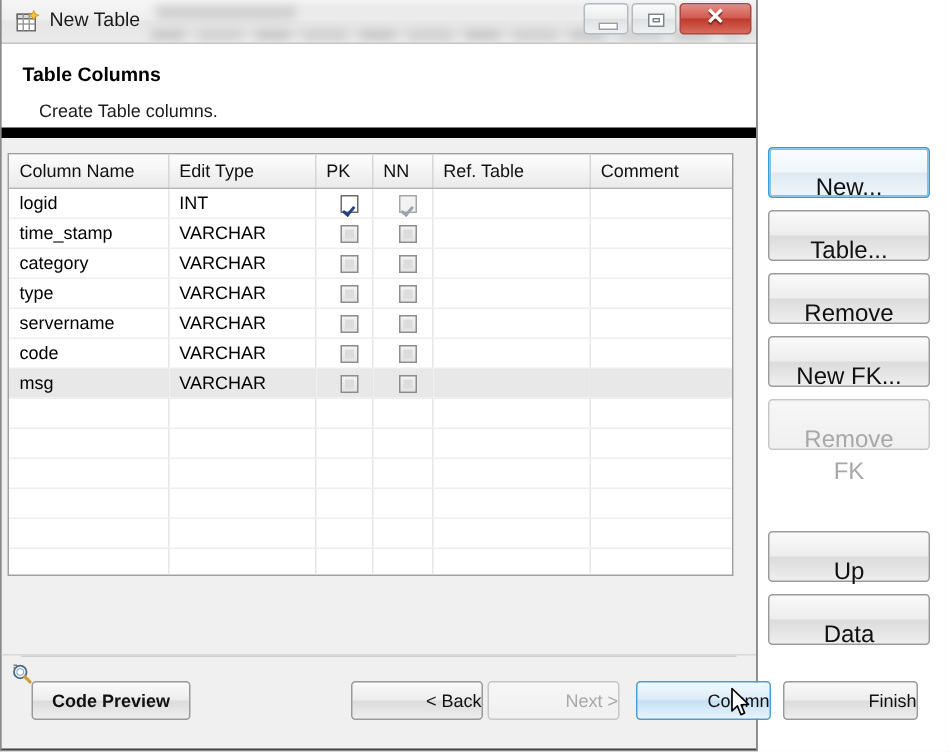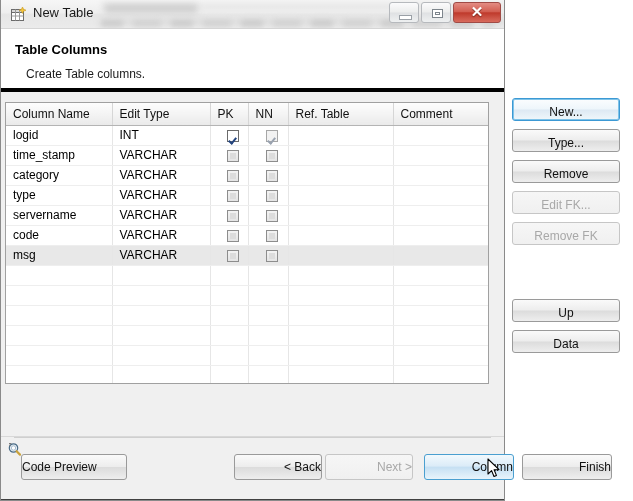--- a/index.html
+++ b/index.html
@@ -145,21 +145,21 @@
     text-align: center;
     line-height: 19px;
     text-shadow: 0 1px 1px rgba(90,20,12,.8);
   }
 
   
   .header {
     position: relative;
     height: 63px;
     background: #ffffff;
-    border-bottom: 4px solid #000000;
+    border-bottom: 7px solid #000000;
     box-sizing: border-box;
   }
   .header-title {
     position: absolute;
     left: 14px; top: 13px;
     font-size: 13px;
     font-weight: bold;
     color: #000000;
   }
   .header-sub {
@@ -275,25 +275,25 @@
   .btn {
     display: block;
     width: 100%;
     height: 23px;
     box-sizing: border-box;
     margin-bottom: 8px;
     border: 1px solid #9a9a9a;
     border-radius: 3px;
     background: linear-gradient(to bottom, #fafafa 0%, #ededed 48%, #dcdcdc 52%, #eeeeee 100%);
     font-family: "Liberation Sans", sans-serif;
-    font-size: 12px;
+    font-size: 16px;
     color: #111111;
     text-align: center;
     line-height: 21px;
-    padding: 3px;
+    padding: 16px;
   }
   .btn.focused {
     border-color: #3c99d4;
     box-shadow: 0 0 0 1px #7fc3e8 inset;
     background: linear-gradient(to bottom, #fbfdfe 0%, #eef6fb 48%, #dde9f3 52%, #f0f7fb 100%);
   }
   .btn.disabled {
     color: #a8a8a8;
     border-color: #c6c6c6;
     background: linear-gradient(to bottom, #f6f6f6 0%, #f0f0f0 100%);
@@ -323,22 +323,23 @@
     background: linear-gradient(to bottom, #fafafa 0%, #ededed 48%, #dcdcdc 52%, #eeeeee 100%);
     font-family: "Liberation Sans", sans-serif;
     font-size: 12px;
     color: #111111;
     text-align: right;
     padding: 0;
   }
   .btn-codepreview {
     left: 20px;
     width: 106px;
-    text-align: left;
+    text-align: center;
     line-height: 24px;
+    font-weight: bold;
   }
   .cp-icon {
     position: absolute;
     left: 6px; top: 5px;
     width: 15px; height: 15px;
   }
   .btn-back  { left: 233px; width: 88px; line-height: 24px; }
   .btn-next  { left: 324px; width: 88px; line-height: 24px; color: #a8a8a8; border-color: #c6c6c6;
                background: linear-gradient(to bottom, #f6f6f6 0%, #f0f0f0 100%); }
   .btn-finish{ left: 423px; width: 90px; line-height: 24px;
@@ -519,23 +520,23 @@
                 <td></td>
                 <td></td>
                 <td></td>
               </tr>
             </tbody>
         </table>
       </div>
 
       <div class="sidebuttons" id="side-buttons">
           <button class="btn focused">New...</button>
-          <button class="btn">Type...</button>
+          <button class="btn">Table...</button>
           <button class="btn">Remove</button>
-          <button class="btn disabled">Edit FK...</button>
+          <button class="btn">New FK...</button>
           <button class="btn disabled">Remove FK</button>
           <button class="btn gap-top">Up</button>
           <button class="btn">Data</button>
         </div>
     </div>
 
     <div class="footer">
       <div class="footer-sep"></div>
 
       <button class="btn-footer btn-codepreview">Code Preview</button>

